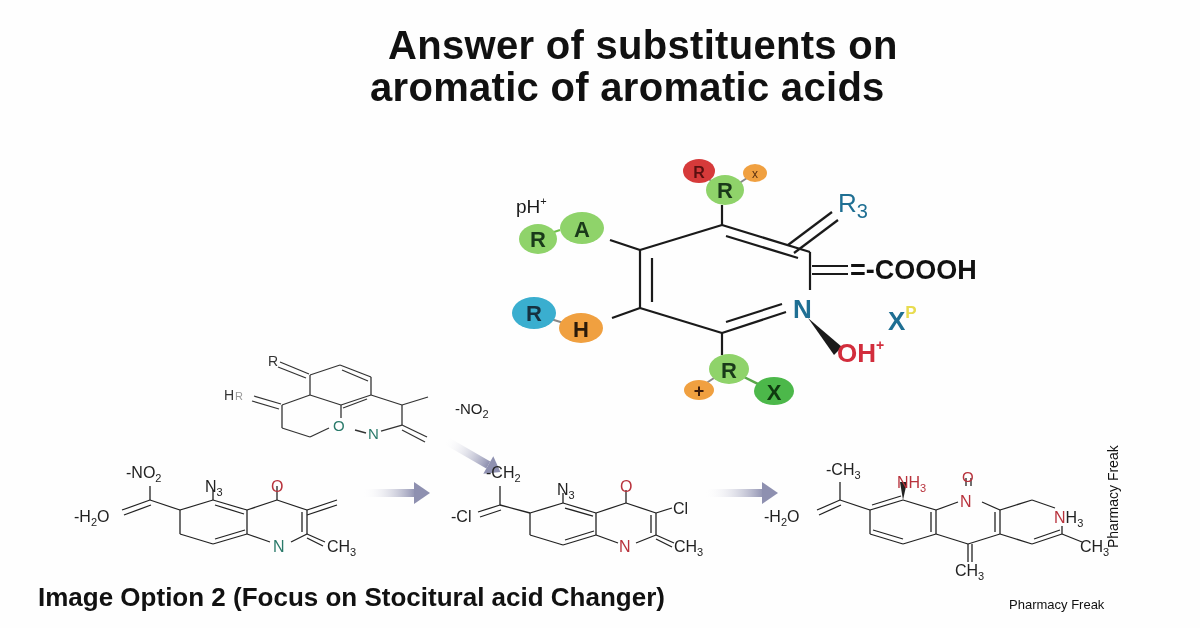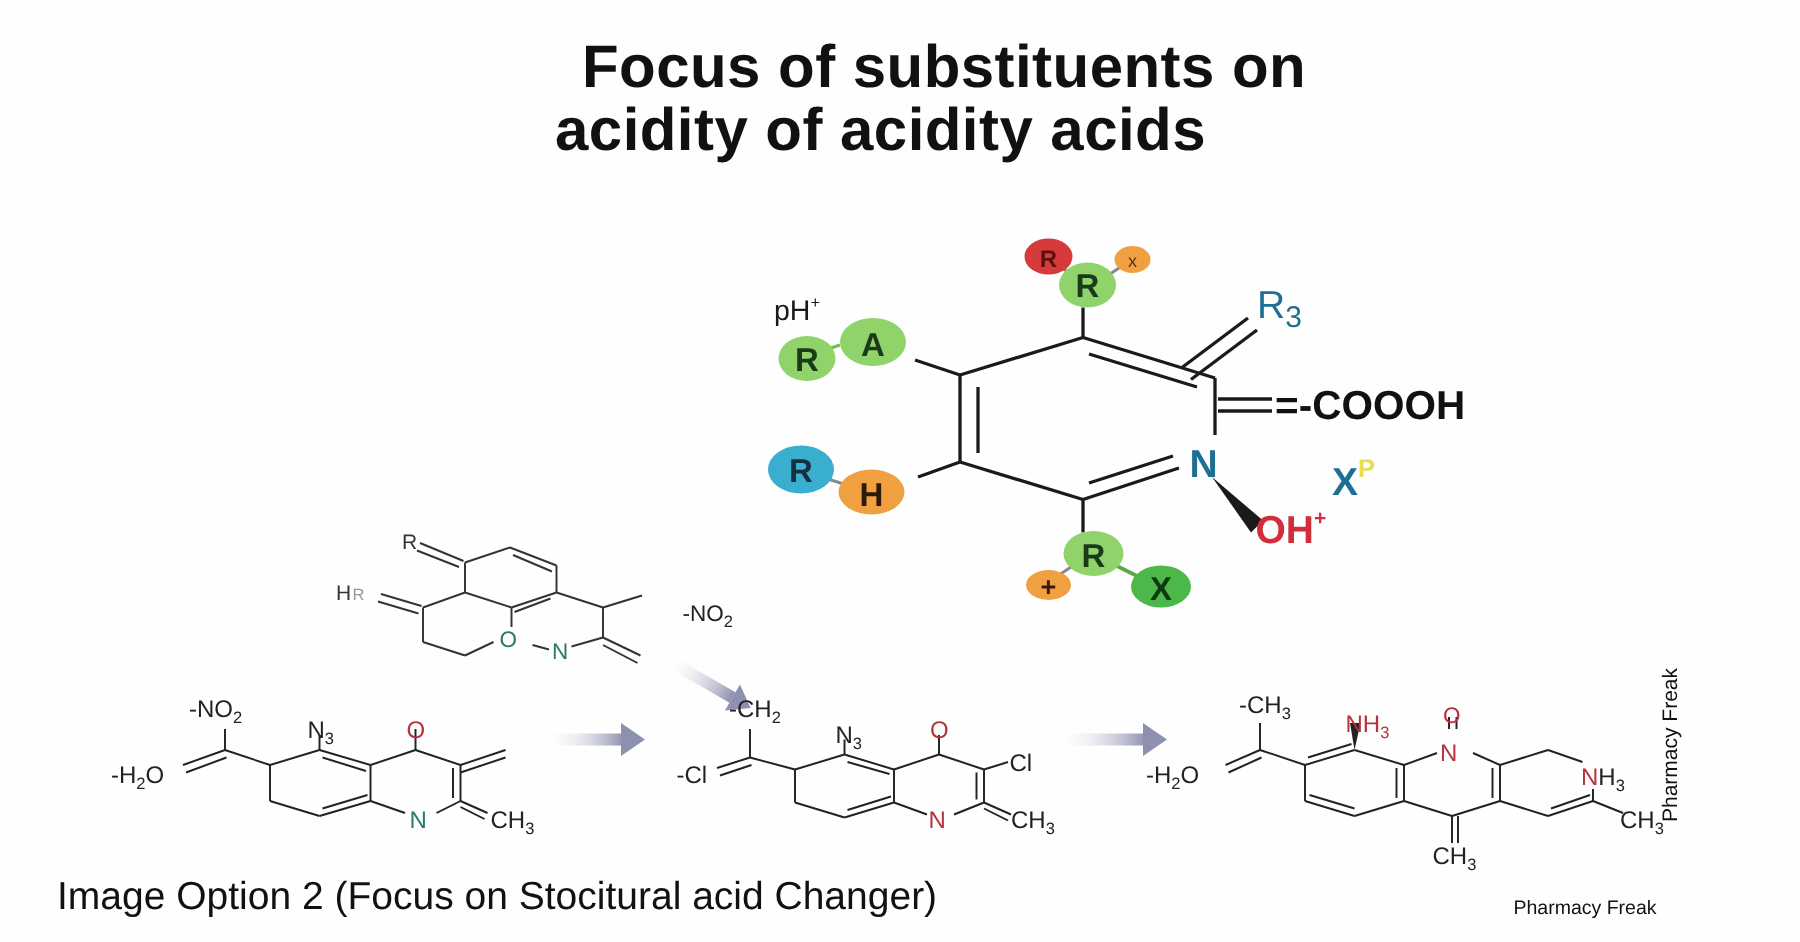--- a/index.html
+++ b/index.html
@@ -16,38 +16,38 @@
     font-weight: bold; font-size: 40px; line-height: 42px;
     color: #111; letter-spacing: 0.3px;
   }
   .title div { white-space: nowrap; }
   .title .l1 { padding-left: 18px; }
   .title .l3 { padding-left: 16px; }
   svg.diagram { position: absolute; left: 0; top: 0; }
   svg text { font-family: "Liberation Sans", sans-serif; }
   .caption {
     position: absolute; left: 38px; top: 582px;
-    font-weight: normal; font-size: 26px; white-space: nowrap; color: #111;
+    font-weight: bold; font-size: 26px; white-space: nowrap; color: #111;
   }
   .credit {
     position: absolute; left: 1009px; top: 597px;
     font-size: 13px; white-space: nowrap; color: #111;
   }
   .credit-vertical {
     position: absolute; left: 1105px; top: 548px;
     font-size: 14px; white-space: nowrap; color: #111;
     transform: rotate(-90deg); transform-origin: left top;
   }
 </style>
 </head>
 <body>
 
 <div class="title">
-  <div class="l1">Focus of substituents on</div>
-  <div class="l2">acidity of acidity acids</div>
+  <div class="l1">Answer of substituents on</div>
+  <div class="l2">aromatic of aromatic acids</div>
 </div>
 
 <svg class="diagram" width="1200" height="628" viewBox="0 0 1200 628">
   <defs>
     <linearGradient id="arrowGrad" x1="0" x2="1" y1="0" y2="0">
       <stop offset="0" stop-color="#ffffff" stop-opacity="0"></stop>
       <stop offset="1" stop-color="#8e90b0"></stop>
     </linearGradient>
   </defs>
 

